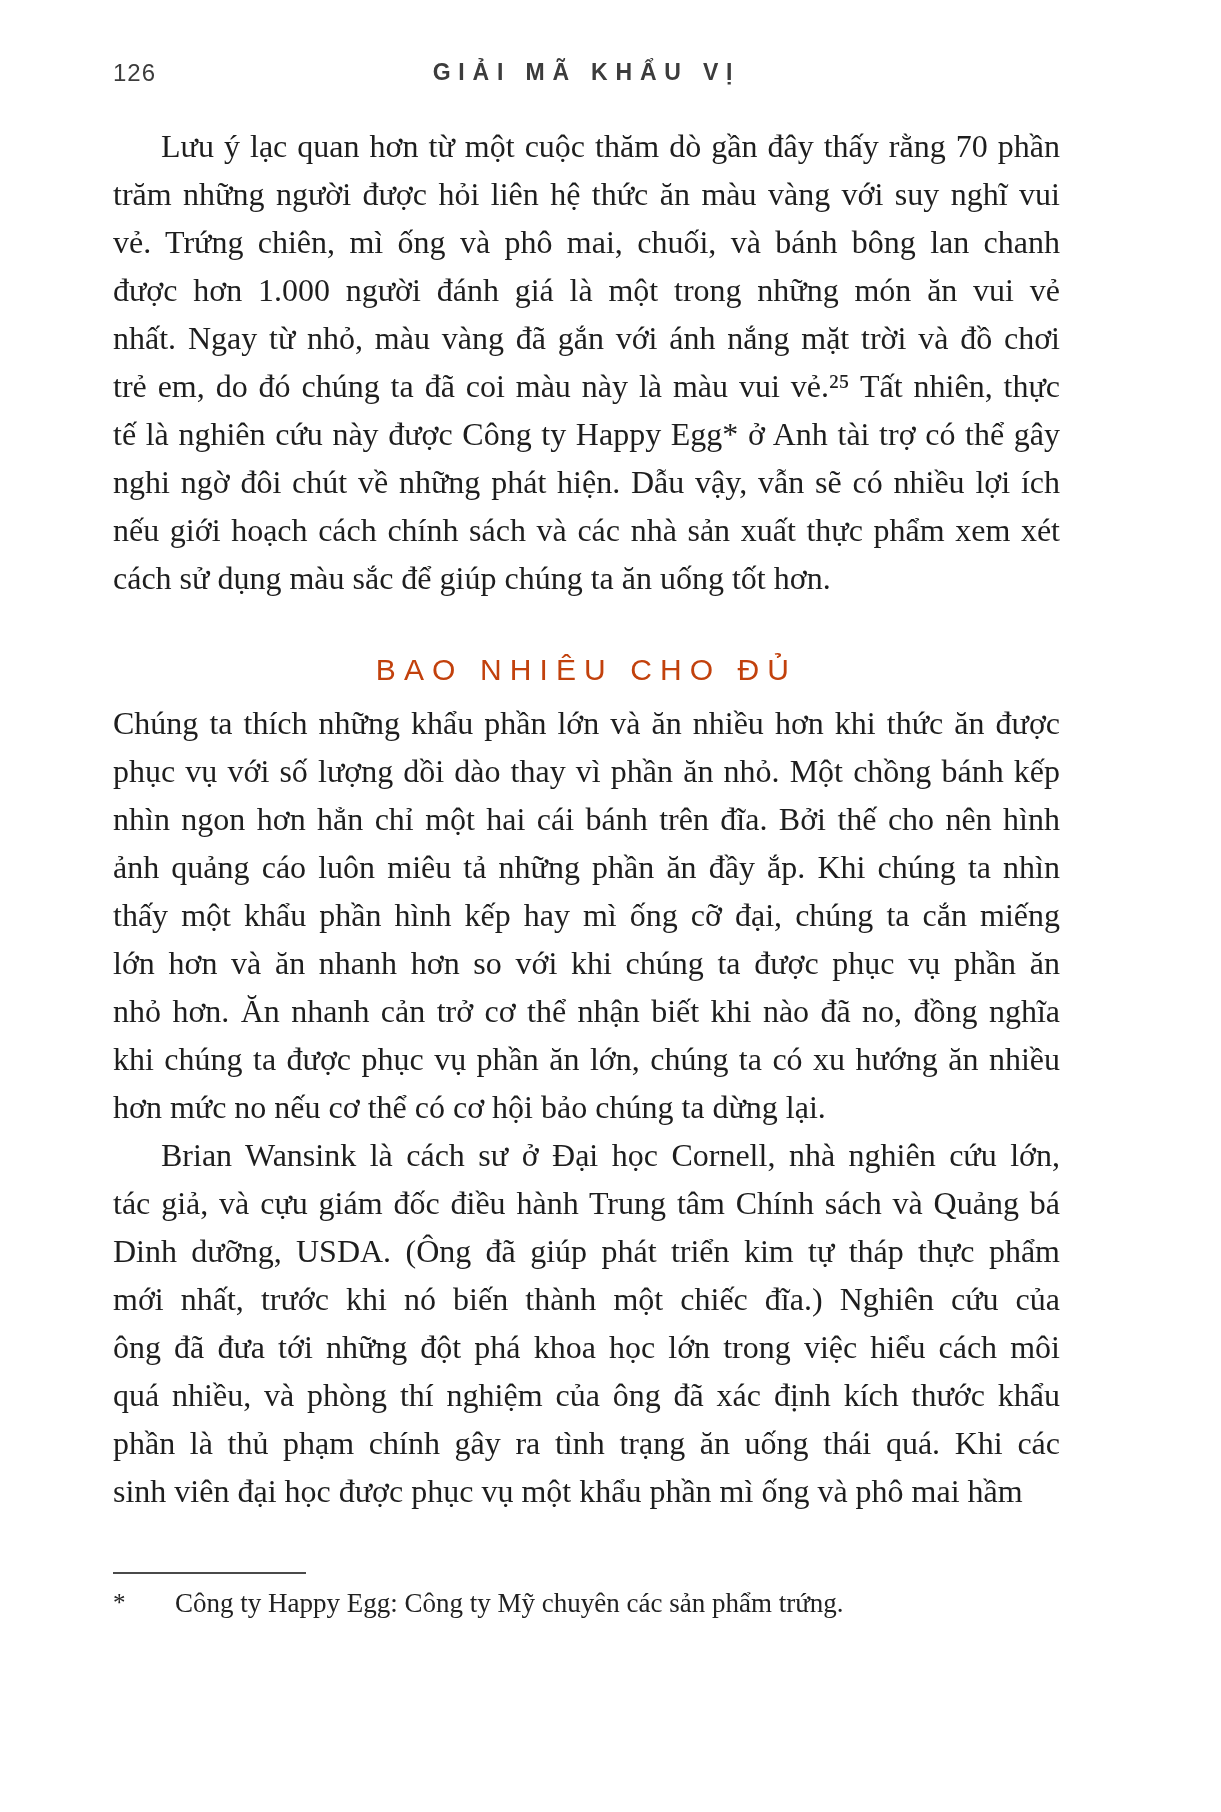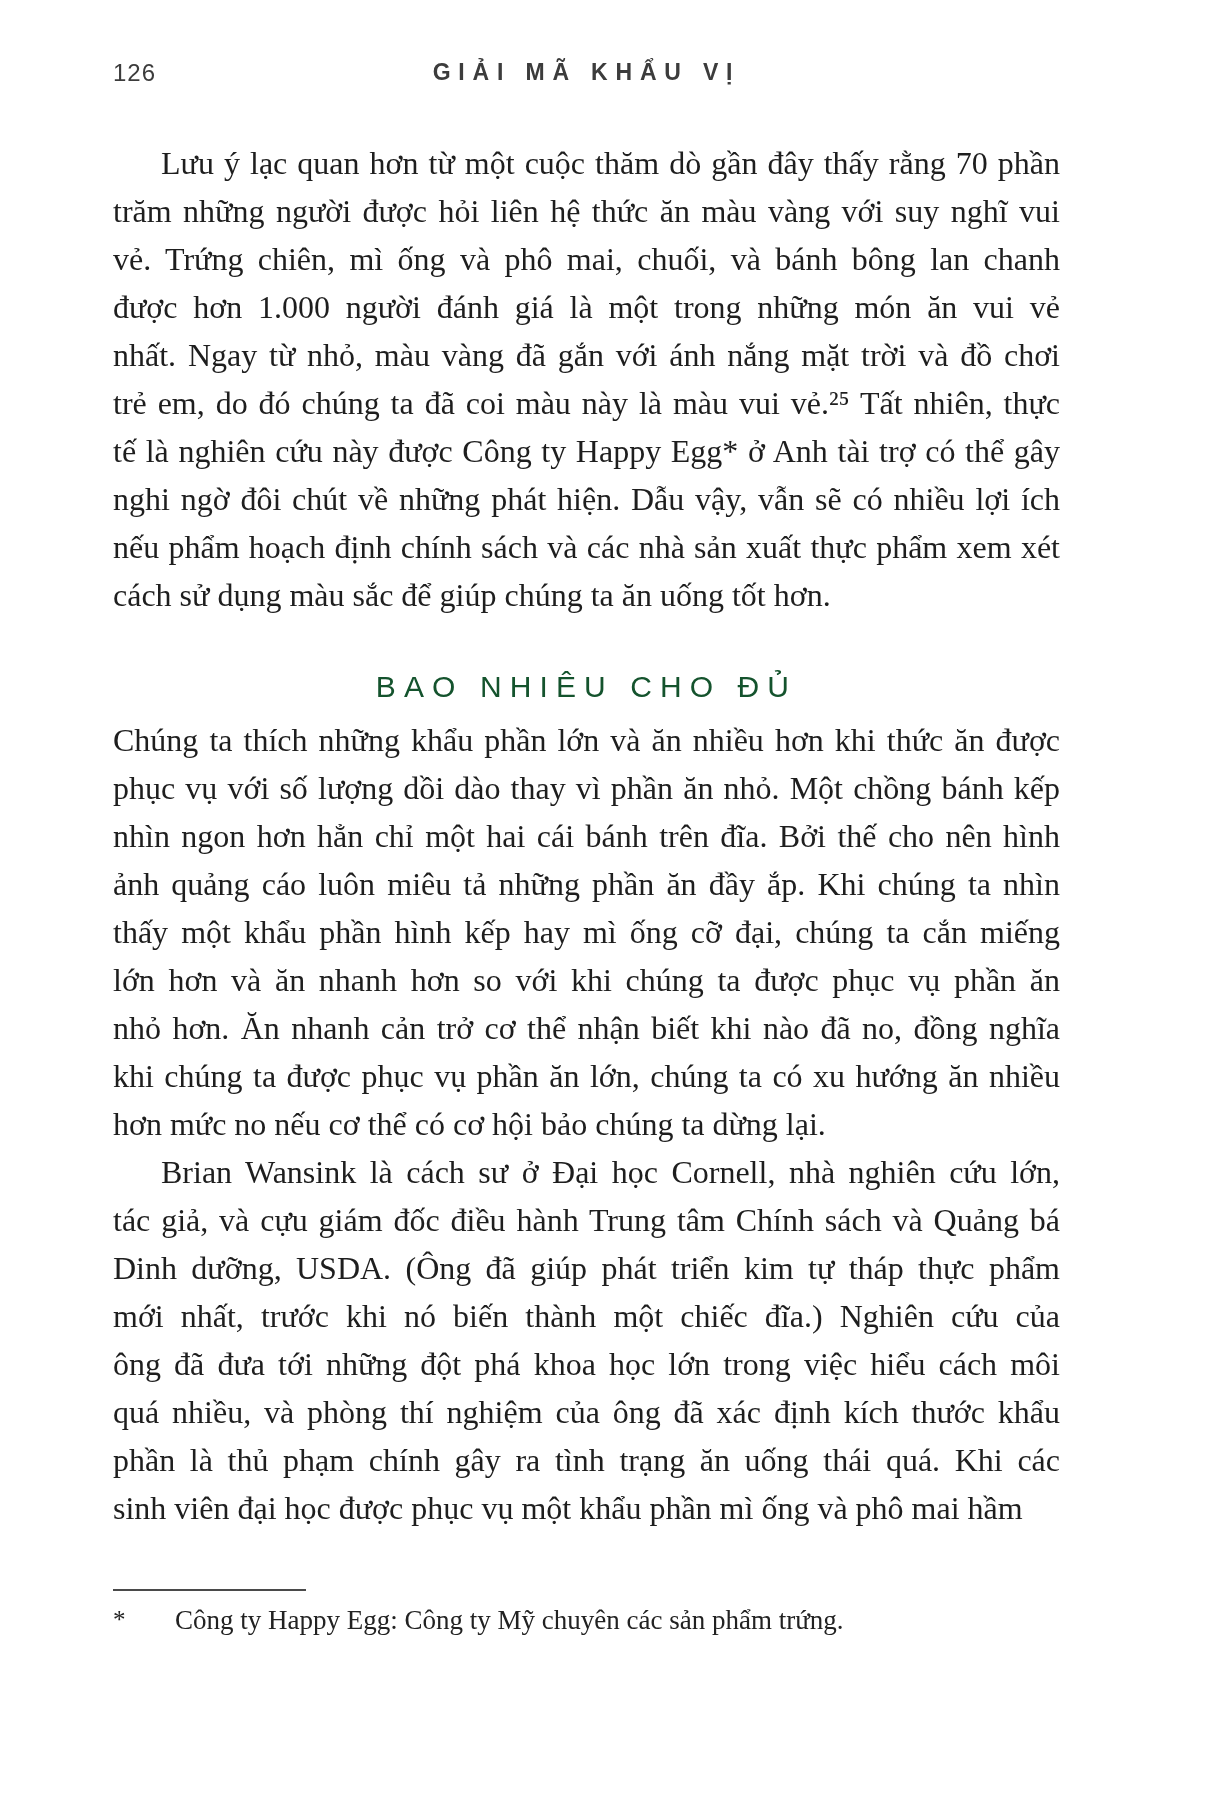--- a/index.html
+++ b/index.html
@@ -29,21 +29,21 @@
   .running-title {
     position:absolute; left:0; right:0; top:2px;
     text-align:center;
     font-size:23px;
     letter-spacing:0.34em;
     font-weight:700;
   }
 
   
   .para { margin:0; }
-  .para1 { margin-top:48px; }
+  .para1 { margin-top:31px; }
   .para2 { margin-top:8px; }
   .para3 { margin-top:0; }
   .ln {
     font-size:32px;
     line-height:48px;
     height:48px;
     white-space:nowrap;
     text-align:justify;
     text-align-last:justify;
     overflow:hidden;
@@ -53,21 +53,21 @@
 
   .section-heading {
     margin-top:47px;
     height:42px;
     line-height:42px;
     text-align:center;
     font-family:"Liberation Sans", sans-serif;
     font-weight:300;
     font-size:30px;
     letter-spacing:0.27em;
-    color:#14532d;
+    color:#c2410c;
   }
 
   
   .footnote-rule {
     margin-top:57px;
     width:193px; height:2px;
     background:#4a4a4a;
   }
   .footnote {
     margin-top:12px;
@@ -92,21 +92,21 @@
 
     <div class="para para1">
         <div class="ln ind">Lưu ý lạc quan hơn từ một cuộc thăm dò gần đây thấy rằng 70 phần</div>
         <div class="ln">trăm những người được hỏi liên hệ thức ăn màu vàng với suy nghĩ vui</div>
         <div class="ln">vẻ. Trứng chiên, mì ống và phô mai, chuối, và bánh bông lan chanh</div>
         <div class="ln">được hơn 1.000 người đánh giá là một trong những món ăn vui vẻ</div>
         <div class="ln">nhất. Ngay từ nhỏ, màu vàng đã gắn với ánh nắng mặt trời và đồ chơi</div>
         <div class="ln">trẻ em, do đó chúng ta đã coi màu này là màu vui vẻ.²⁵ Tất nhiên, thực</div>
         <div class="ln">tế là nghiên cứu này được Công ty Happy Egg* ở Anh tài trợ có thể gây</div>
         <div class="ln">nghi ngờ đôi chút về những phát hiện. Dẫu vậy, vẫn sẽ có nhiều lợi ích</div>
-        <div class="ln">nếu phẩm hoạch định chính sách và các nhà sản xuất thực phẩm xem xét</div>
+        <div class="ln">nếu giới hoạch cách chính sách và các nhà sản xuất thực phẩm xem xét</div>
         <div class="ln last">cách sử dụng màu sắc để giúp chúng ta ăn uống tốt hơn.</div>
       </div>
 
     <div class="section-heading">BAO NHIÊU CHO ĐỦ</div>
 
     <div class="para para2">
         <div class="ln">Chúng ta thích những khẩu phần lớn và ăn nhiều hơn khi thức ăn được</div>
         <div class="ln">phục vụ với số lượng dồi dào thay vì phần ăn nhỏ. Một chồng bánh kếp</div>
         <div class="ln">nhìn ngon hơn hẳn chỉ một hai cái bánh trên đĩa. Bởi thế cho nên hình</div>
         <div class="ln">ảnh quảng cáo luôn miêu tả những phần ăn đầy ắp. Khi chúng ta nhìn</div>

